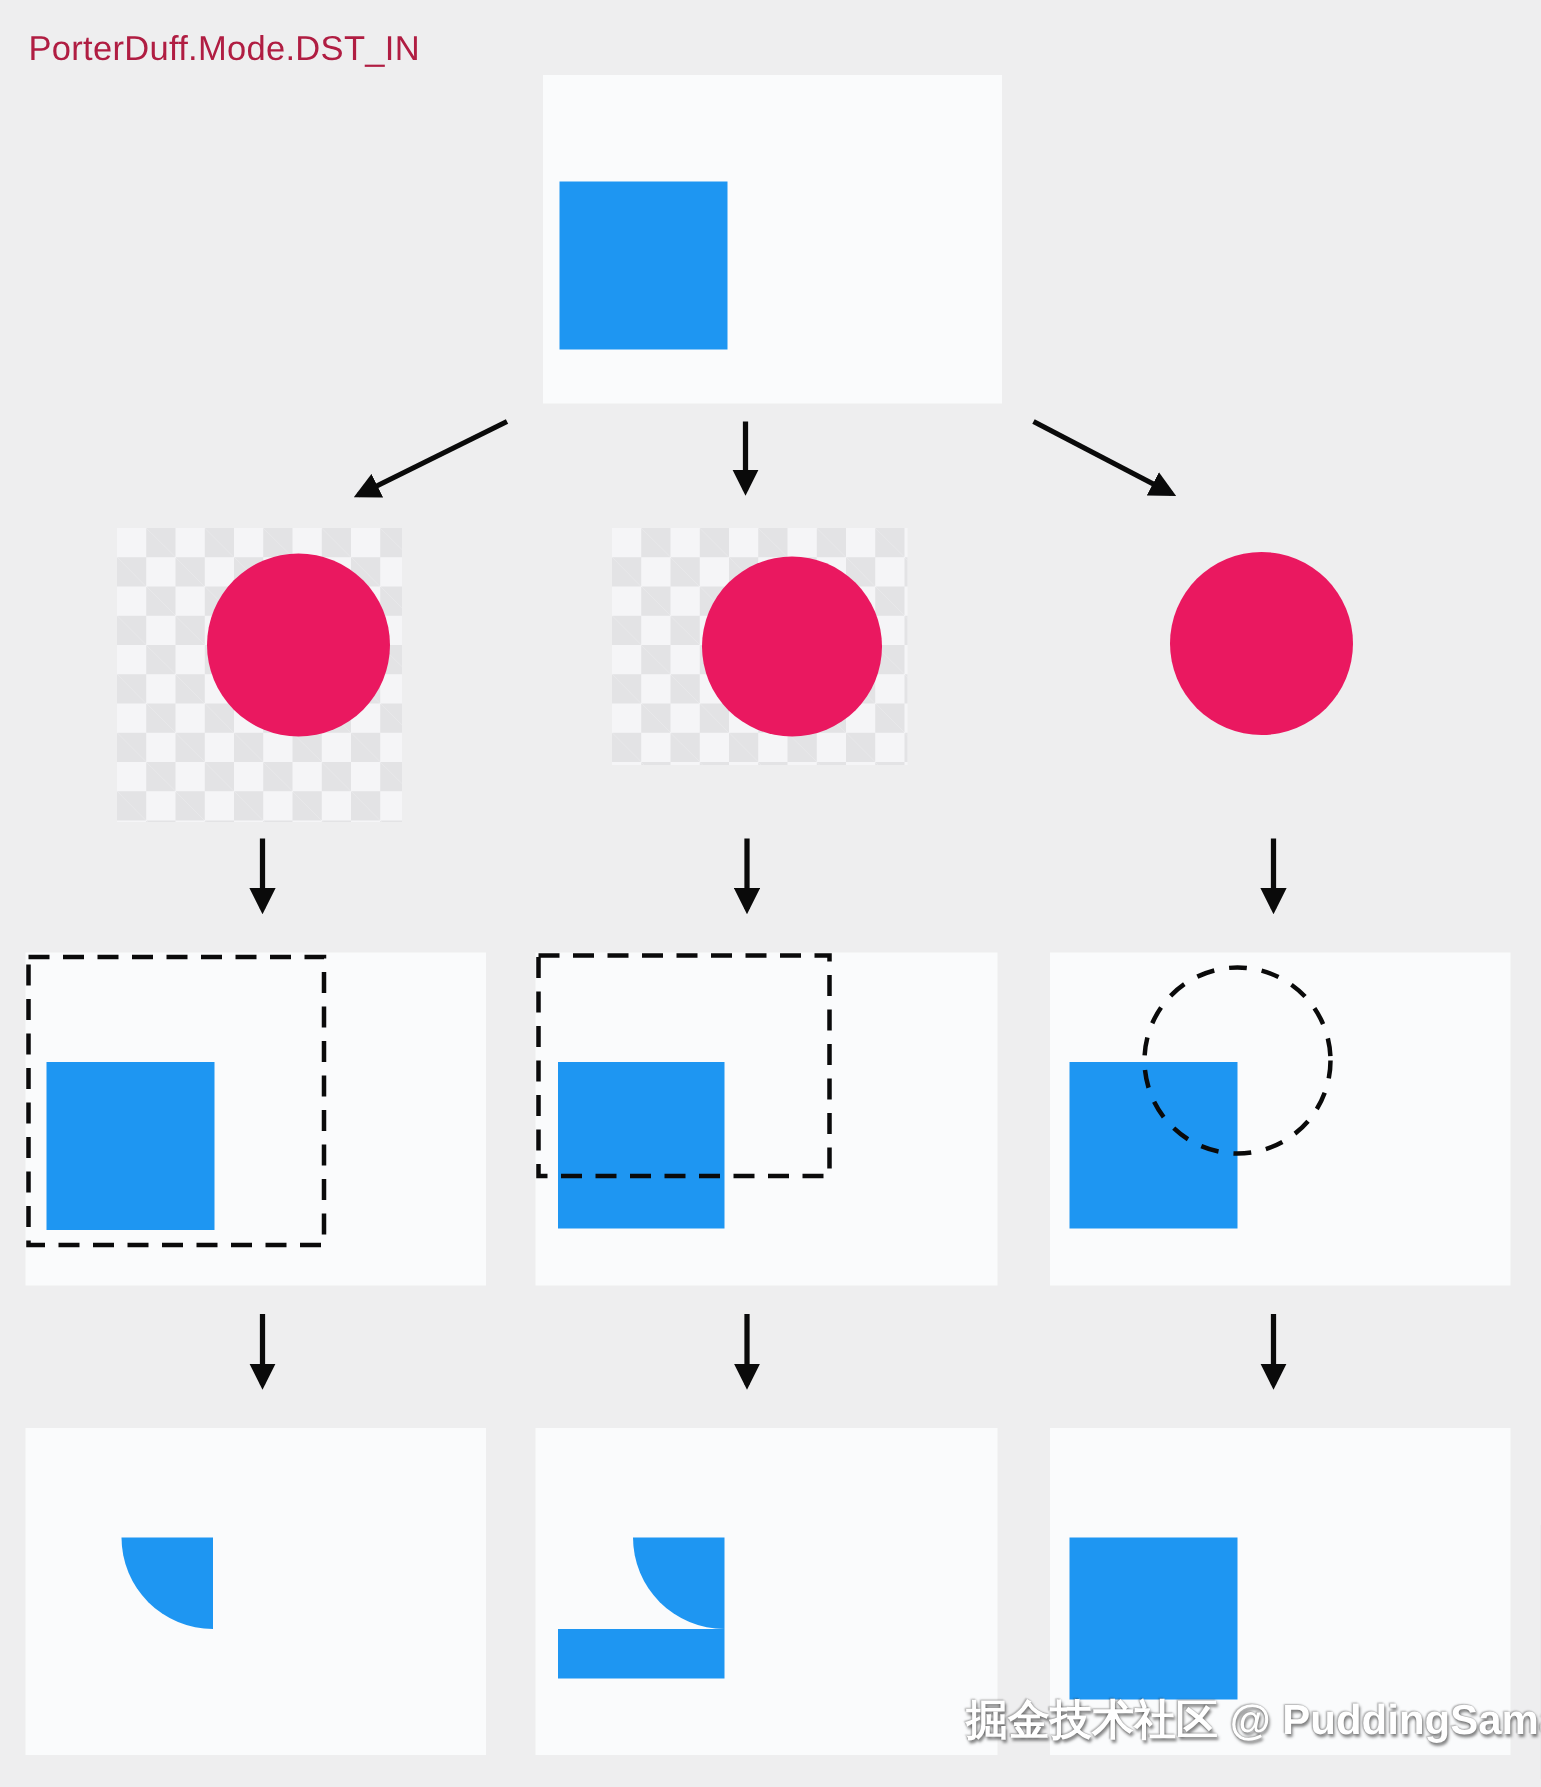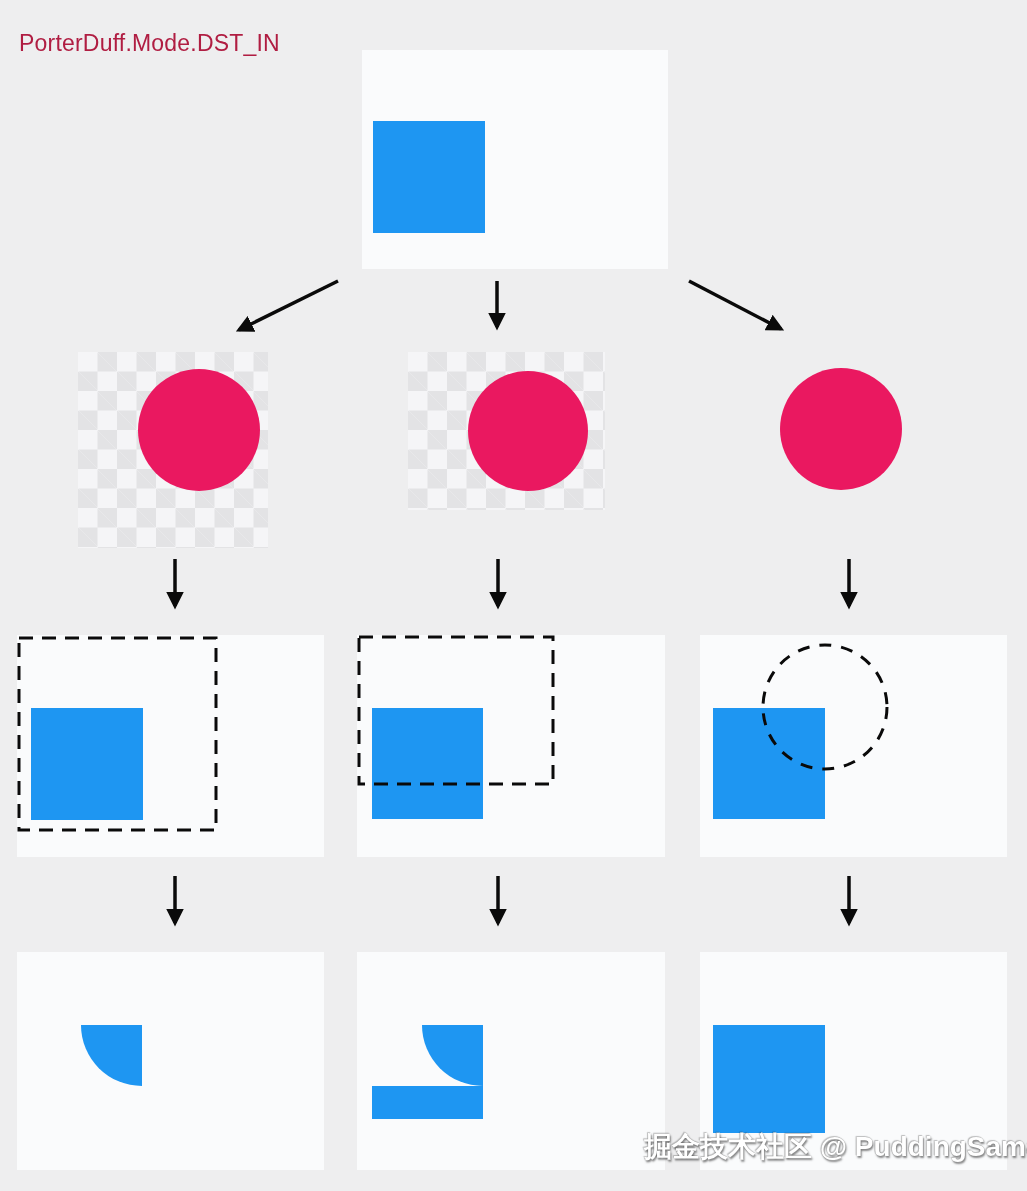--- a/index.html
+++ b/index.html
@@ -9,21 +9,21 @@
   }
   .stage{
     position:relative;
     width:1027px;
     height:1191px;
     background:var(--background,#eeeeef);
     overflow:hidden;
   }
   .title{
     position:absolute;
-    left:19px; top:30px;
+    left:19px; top:19px;
     font-size:23px;
     font-weight:400;
     color:var(--title-red,#b01d42);
     letter-spacing:.2px;
   }
   .panel{
     position:absolute;
     background:var(--panel,#fafbfc);
   }
   .panel.src-panel   {left:362px; top:50px;  width:306px; height:219px;}

